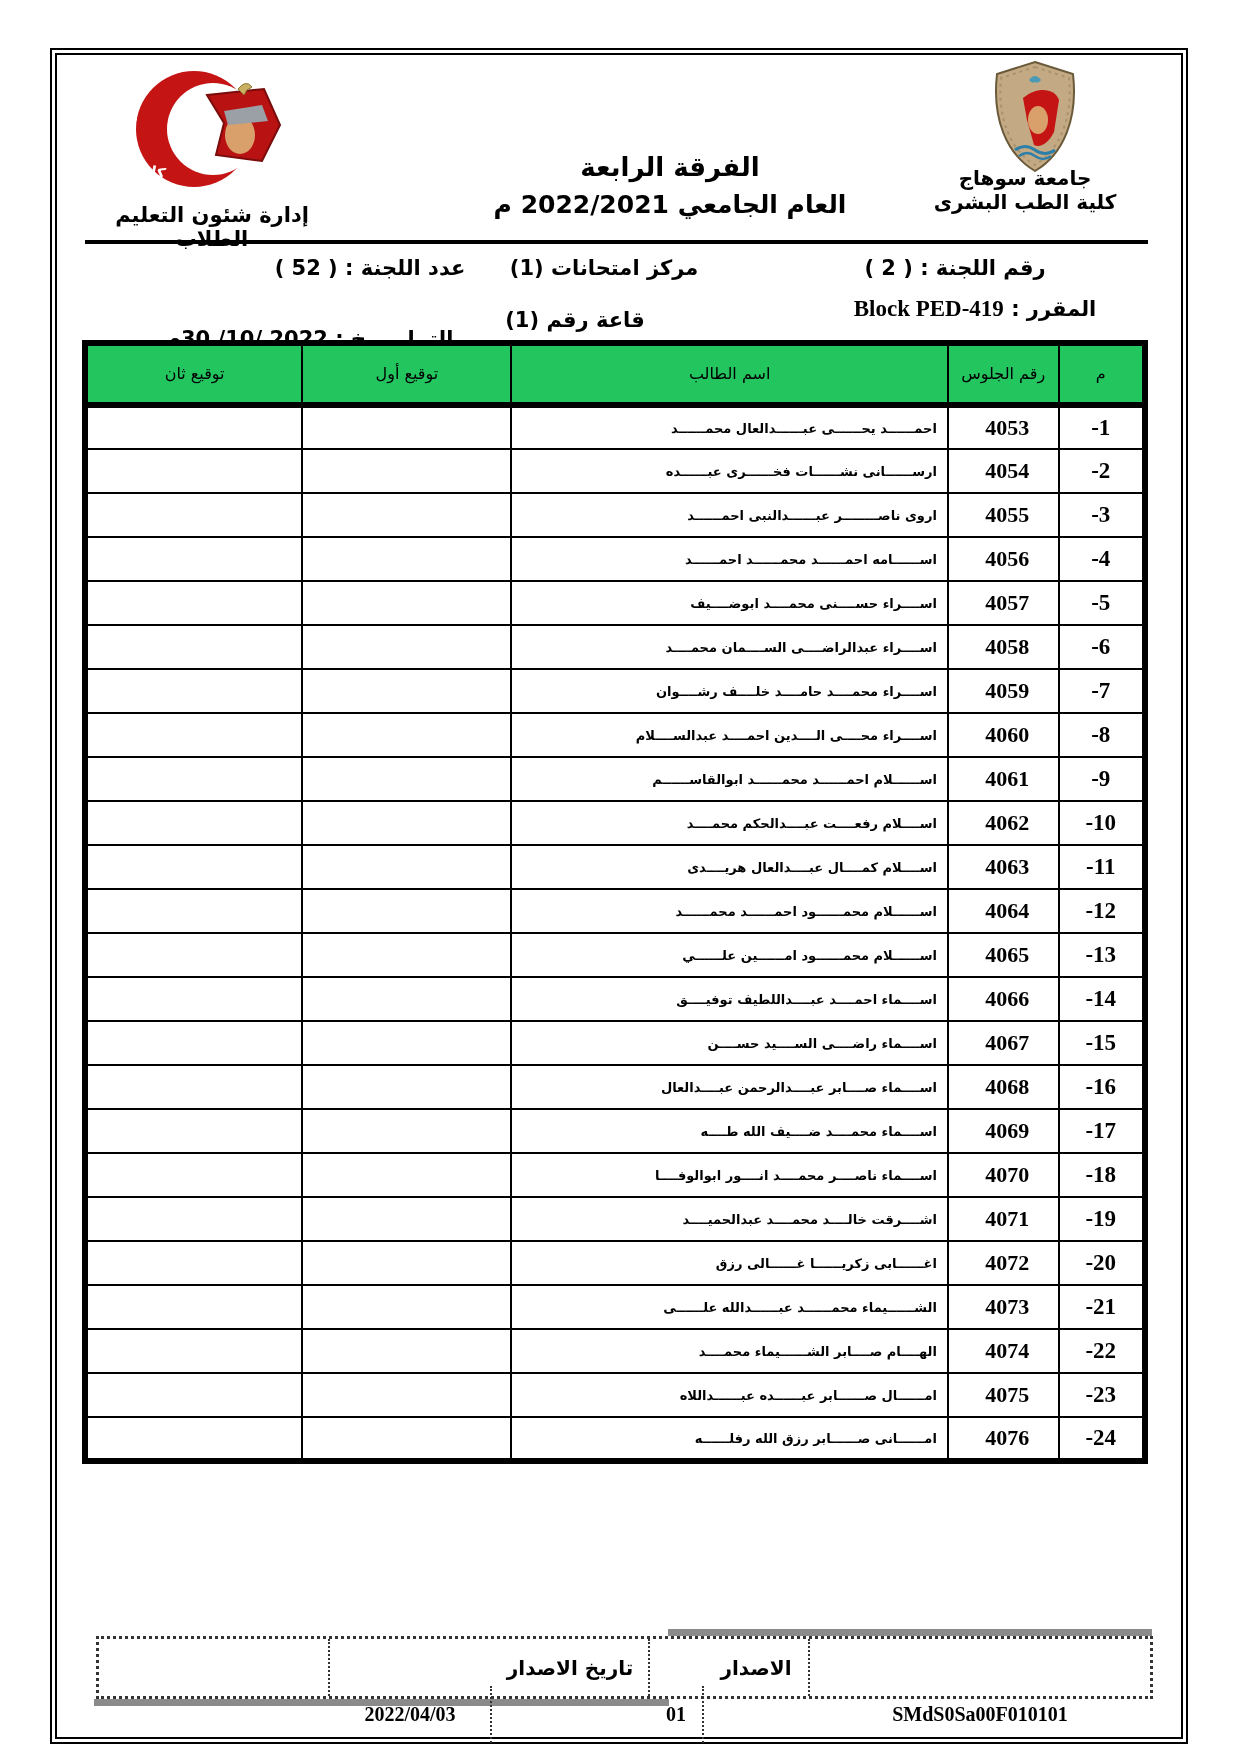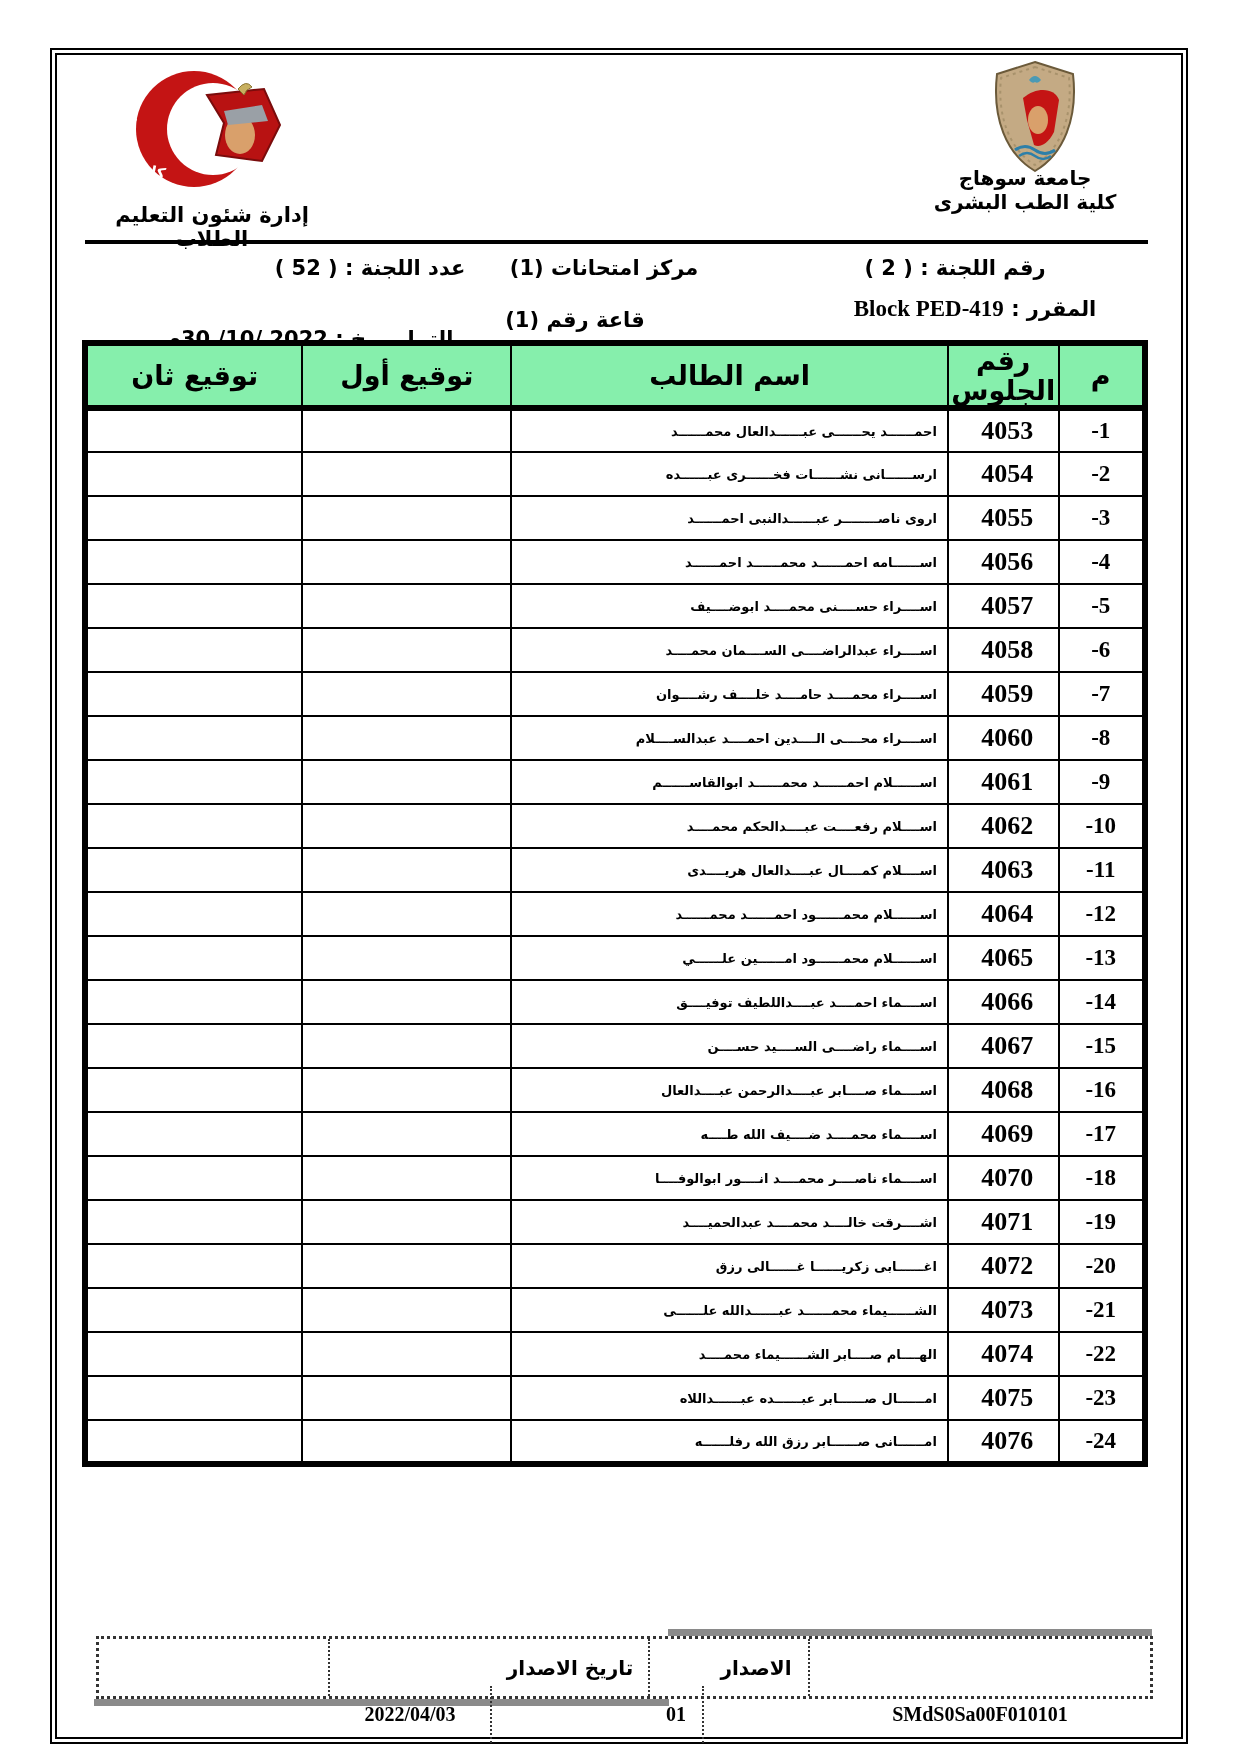--- a/index.html
+++ b/index.html
@@ -30,28 +30,28 @@
   .i-center    { left:484px; top:256px; width:240px; }
   .i-count     { left:260px; top:256px; width:220px; }
   .i-course    { left:820px; top:296px; width:310px; }
   .i-hall      { left:455px; top:296px; width:240px;margin-top:12px; }
   .i-date      { left:137px; top:296px; width:345px;margin-top:31px; }
   .latin { font-family:"Liberation Serif", serif; font-size:23px; font-weight:bold;margin-top:47px; }
 
   
   table.students { position:absolute; left:82px; top:340px; width:1066px;
                    border-collapse:collapse; border:6px solid #000; table-layout:fixed; }
-  table.students th { background:#86efac; border:2px solid #000; border-bottom:6px solid #000;
-                      height:62px; font-size:27px; font-weight:bold; line-height:1.1;
+  table.students th { background:#22c55e; border:2px solid #000; border-bottom:6px solid #000;
+                      height:62px; font-size:16px; font-weight:normal; line-height:1.1;
                       vertical-align:middle; }
   table.students td { border:2px solid #000; height:44px; vertical-align:middle; }
   .c-idx  { direction:ltr; text-align:center; font-family:"Liberation Serif", serif;
             font-size:23px; font-weight:bold; }
   .c-seat { text-align:center; font-family:"Liberation Serif", serif;
-            font-size:26px; font-weight:bold;padding-left:8px; }
+            font-size:22px; font-weight:bold;padding-left:8px; }
   .c-name { text-align:right; padding:0 10px 0 6px; font-size:13px; font-weight:bold;
             white-space:nowrap; overflow:hidden; }
   col.w-idx{width:86px} col.w-seat{width:110px} col.w-name{width:434px}
   col.w-s1{width:208px} col.w-s2{width:216px}
 
   
   .shadow-top    { position:absolute; left:668px; top:1629px; width:484px; height:7px; background:#8a8a8a; }
   .shadow-bottom { position:absolute; left:94px;  top:1699px; width:575px; height:7px; background:#8a8a8a; }
   .footer-tab { position:absolute; left:96px; top:1636px; width:1057px; height:63px;
                 display:flex; direction:rtl; border:3px dotted #333; background:#fff; }
@@ -74,20 +74,24 @@
     <circle cx="101" cy="66" r="46" fill="#ffffff"></circle>
     <path d="M95,32 L152,26 L168,62 L150,98 L104,92 L112,60 Z" fill="#b81212" stroke="#7a0c0c" stroke-width="2"></path>
     <ellipse cx="128" cy="72" rx="15" ry="19" fill="#d9a06b"></ellipse>
     <path d="M112,48 L150,42 L156,58 L116,62 Z" fill="#9aa0a6"></path>
     <path d="M126,26 q8,-10 14,-2 q-6,2 -8,8 Z" fill="#c8b060" stroke="#8a7430" stroke-width="1"></path>
     <text x="28" y="52" font-size="15" font-weight="bold" fill="#ffffff" transform="rotate(-34 28 52)">جامعة سوهاج</text>
     <text x="52" y="116" font-size="15" font-weight="bold" fill="#ffffff" transform="rotate(12 52 116)">كلية الطب</text>
   </svg>
   <div class="caption-left">إدارة شئون التعليم الطلاب</div>
 
+  <div class="center-titles">
+    <div class="t1">الفرقة الرابعة</div>
+    <div class="t2">العام الجامعي 2022/2021 م</div>
+  </div>
 
   <svg class="logo-right" viewBox="0 0 100 120">
     <path d="M50,4 L88,16 C93,60 79,96 50,113 C21,96 7,60 12,16 Z" fill="#c4aa84" stroke="#6b5a3a" stroke-width="2"></path>
     <path d="M50,9 L84,20 C88,59 75,92 50,107 C25,92 12,59 16,20 Z" fill="none" stroke="#8a775277" stroke-width="2" stroke-dasharray="3 4"></path>
     <path d="M44,22 q6,-8 12,0 q-3,4 -6,2 q-3,2 -6,-2 Z" fill="#4a9ab5"></path>
     <path d="M38,40 C52,28 70,30 74,42 L69,74 C63,86 55,90 49,87 L42,62 Z" fill="#c41414"></path>
     <ellipse cx="53" cy="62" rx="10" ry="14" fill="#d9a06b"></ellipse>
     <path d="M30,92 q10,-7 20,0 q10,7 20,0" fill="none" stroke="#2e7fa8" stroke-width="3"></path>
     <path d="M34,98 q8,-6 16,0 q8,6 16,0" fill="none" stroke="#2e7fa8" stroke-width="2.4"></path>
   </svg>

